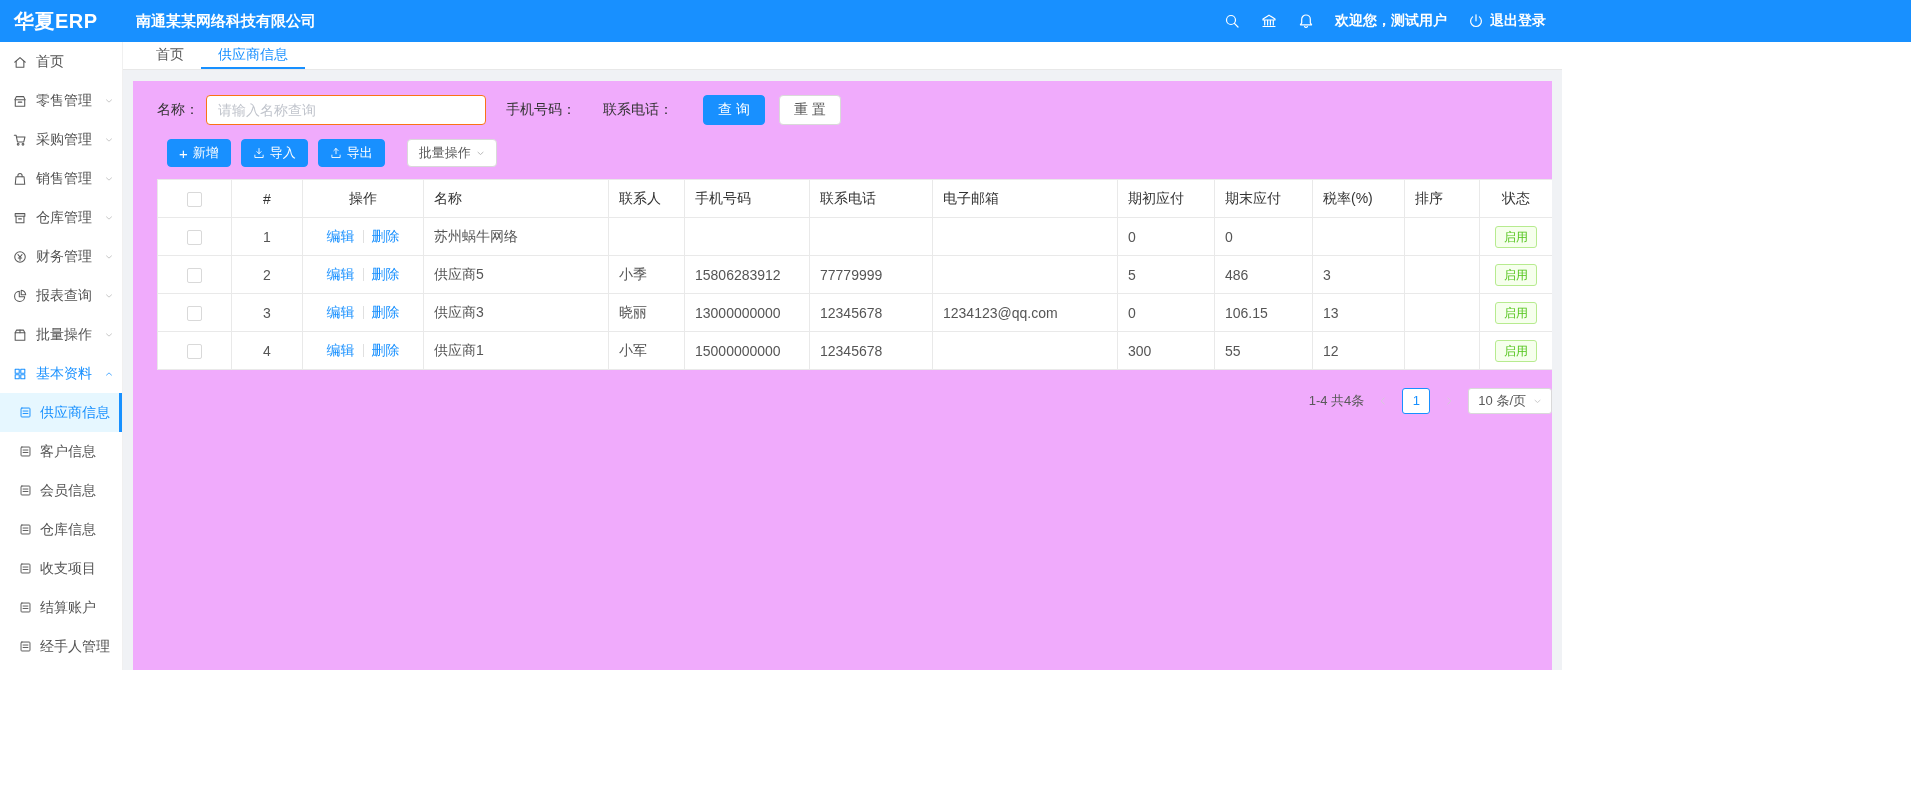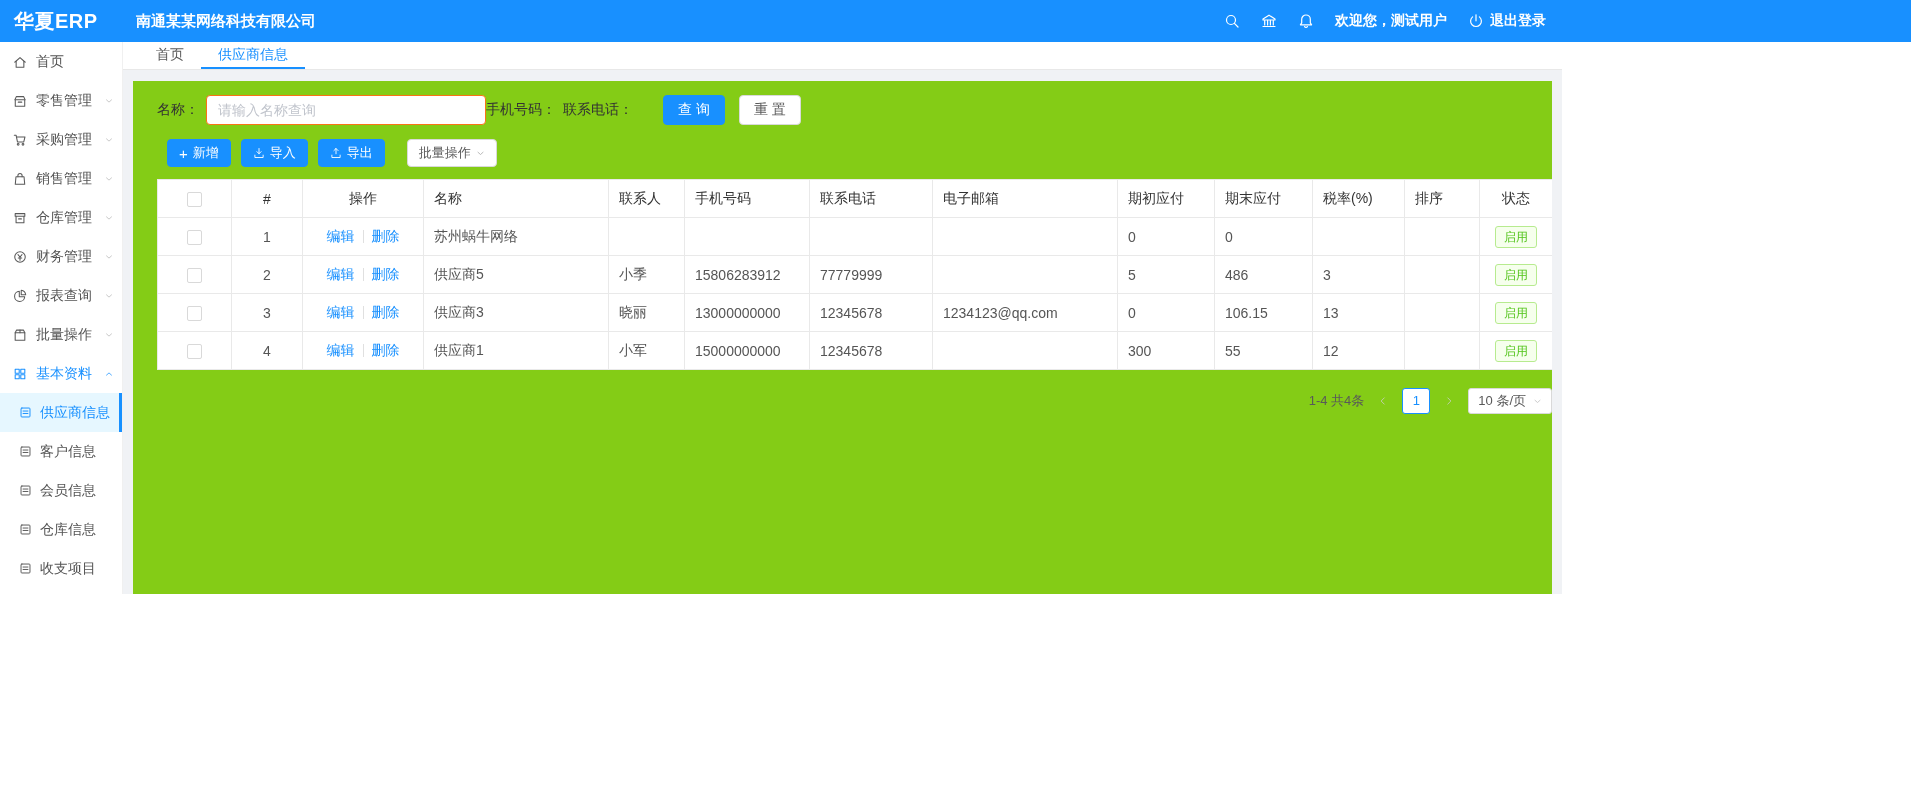--- a/index.html
+++ b/index.html
@@ -14,21 +14,21 @@
   .header-inner{width:1562px;height:100%;display:flex;align-items:center}
   .logo{width:123px;padding-left:14px;font-size:20px;font-weight:bold;letter-spacing:.5px;white-space:nowrap}
   .company{margin-left:13px;font-size:15px;font-weight:700;white-space:nowrap}
   .header-right{margin-left:auto;display:flex;align-items:center;gap:21px;padding-right:16px}
   .hicon{display:flex;cursor:pointer}
   .hicon svg{width:16px;height:16px}
   .welcome{font-size:14px;font-weight:600;white-space:nowrap}
   .logout{display:flex;align-items:center;gap:6px;font-size:14px;font-weight:600;cursor:pointer;white-space:nowrap}
 
   
-  .body-row{display:flex;width:1562px;height:552px}
+  .body-row{display:flex;width:1562px;height:628px}
   .sidebar{width:123px;background:#fff;border-right:1px solid #f0f0f0;overflow:hidden;flex:none}
   .main{flex:1;display:flex;flex-direction:column;background:#f0f2f5;min-width:0}
 
   
   .menu-item{height:39px;display:flex;align-items:center;padding:0 8px 0 13px;gap:9px;color:#545454;cursor:pointer;white-space:nowrap}
   .menu-item .icon{display:flex;color:#595959}
   .menu-item .icon svg{width:14px;height:14px}
   .chev{margin-left:auto;color:#b5b5b5;display:flex}
   .chev svg{width:10px;height:10px}
   .menu-item.active-parent,.menu-item.active-parent .icon,.menu-item.active-parent .chev{color:#1890ff}
@@ -38,29 +38,29 @@
   .sub-item.selected{background:#e6f7ff;color:#1890ff;border-right:3px solid #1890ff}
   .sub-item.selected .icon{color:#1890ff}
 
   
   .tabbar{height:28px;background:#fff;border-bottom:1px solid #e8e8e8;display:flex;align-items:stretch;padding-left:16px;flex:none}
   .tab{display:flex;align-items:center;padding:0 17px;color:#595959;cursor:pointer;font-size:14px;border-bottom:2px solid transparent}
   .tab.active{color:#1890ff;border-bottom-color:#1890ff}
 
   
   .content{flex:1;padding:11px 10px 0 10px;min-height:0}
-  .card{background:#84cc16;height:100%;padding:14px 24px;overflow:hidden}
+  .card{background:#f0abfc;height:100%;padding:14px 24px;overflow:hidden}
 
   
   .filter-row{display:flex;align-items:center;margin-bottom:14px}
   .f-label{color:#333;margin-right:7px;white-space:nowrap}
   .f-input{height:30px;border:1px solid #f97316;border-radius:4px;padding:0 11px;font-size:14px;color:#333;outline:none;font-family:inherit;background:#fff}
   .f-input::placeholder{color:#c0c4cc}
   .w280{width:280px}.w260{width:260px}
-  .ml20{}
+  .ml20{margin-left:20px}
   .btn{height:30px;border-radius:4px;border:1px solid #d9d9d9;background:#fff;color:#595959;font-size:14px;padding:0 14px;cursor:pointer;font-family:inherit;white-space:nowrap}
   .btn-primary{background:#1890ff;border-color:#1890ff;color:#fff}
   .ml23{margin-left:23px}.ml14{margin-left:14px}
 
   
   .toolbar{display:flex;align-items:center;gap:10px;margin-bottom:12px;padding-left:10px}
   .tbtn{height:28px;border-radius:4px;border:1px solid #1890ff;background:#1890ff;color:#fff;font-size:13px;padding:0 11px;cursor:pointer;display:inline-flex;align-items:center;gap:5px;font-family:inherit;white-space:nowrap}
   .tbtn svg{width:12px;height:12px}
   .tbtn .plus{font-size:15px;line-height:1;font-weight:400}
   .tbtn-plain{background:#fff;border-color:#d9d9d9;color:#595959;margin-left:12px}

